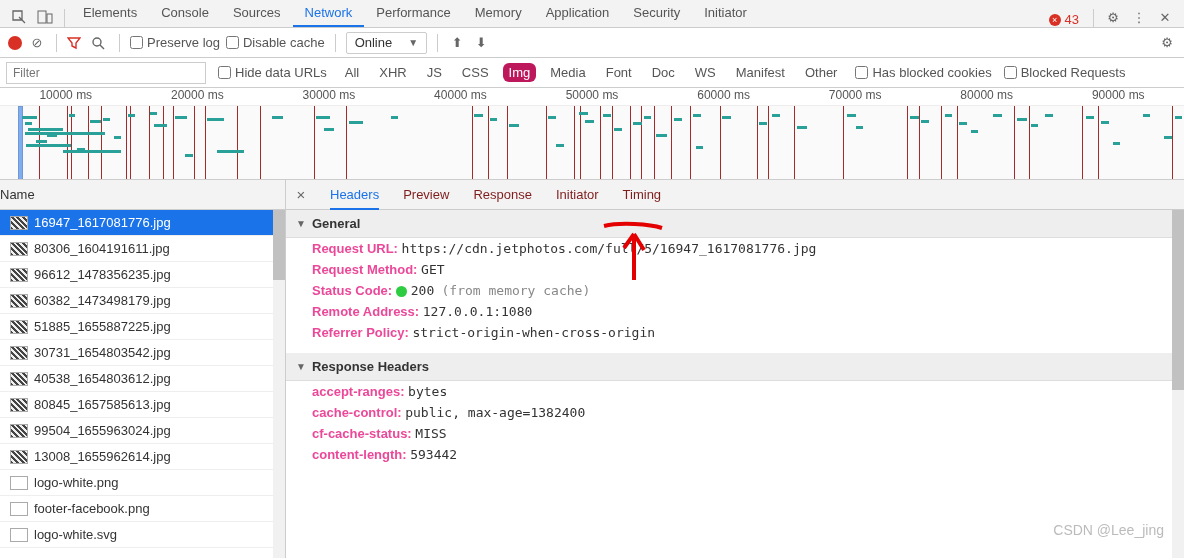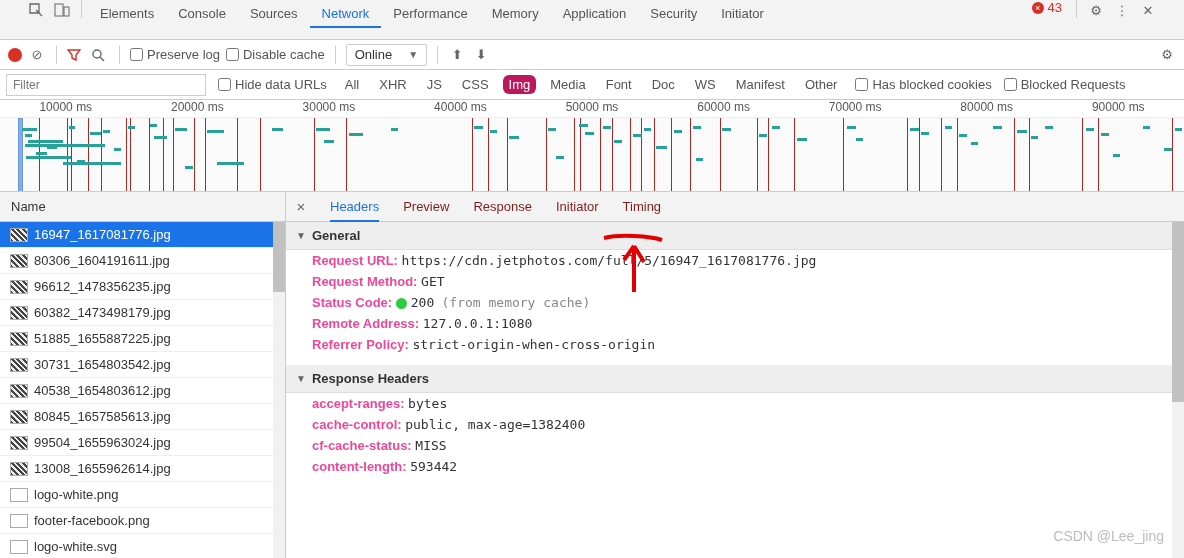--- a/index.html
+++ b/index.html
@@ -1,17 +1,17 @@
 <!DOCTYPE html>
 <html><head>
 <meta charset="utf-8">
 <style>
 * { margin: 0; padding: 0; box-sizing: border-box; font-family: -apple-system, "Segoe UI", Arial, sans-serif; }
 body { background: #fff; width: 1184px; height: 558px; overflow: hidden; font-size: 13px; color: #333; }
-.top-tabs { height: 40px; display: flex; align-items: flex-start; border-bottom: 1px solid #ccc; padding: 0 23px; background: #f3f3f3; }
+.top-tabs { height: 28px; display: flex; align-items: flex-end; border-bottom: 1px solid #ccc; padding: 0 6px; background: #f3f3f3; }
 .top-tabs .icon-btn { width: 20px; height: 20px; display: flex; align-items: center; justify-content: center; margin: 0 3px; color: #666; cursor: pointer; }
 .top-tabs .divider { width: 1px; height: 18px; background: #ccc; margin: 0 6px; }
 .top-tabs .tab { padding: 0 12px; height: 28px; line-height: 28px; color: #555; cursor: pointer; }
 .top-tabs .tab.active { color: #1a73e8; border-bottom: 2px solid #1a73e8; }
 .top-tabs .spacer { flex: 1; }
 .top-tabs .errcount { color: #d93025; margin-right: 8px; display: flex; align-items: center; gap: 4px; }
 .errdot { width: 12px; height: 12px; background: #d93025; border-radius: 50%; font-size: 9px; color: #fff; display: inline-flex; align-items: center; justify-content: center; }
 
 .toolbar { height: 30px; display: flex; align-items: center; border-bottom: 1px solid #ccc; padding: 0 8px; gap: 6px; }
 .rec-dot { width: 14px; height: 14px; border-radius: 50%; background: #d93025; }
@@ -31,21 +31,21 @@
 .ov-ticks { height: 18px; display: flex; color: #555; font-size: 12px; border-bottom: 1px solid #eee; background: #fff; }
 .ov-ticks span { flex: 1; text-align: center; }
 .ov-body { position: relative; height: 74px; }
 .ov-vline { position: absolute; top: 0; bottom: 0; width: 1px; background: #a52a2a; }
 .ov-seg { position: absolute; height: 3px; background: #2aa198; }
 .ov-cursor { position: absolute; top: 0; bottom: 0; left: 18px; width: 5px; background: #2b7de9; opacity: .6; border: 1px solid #1a57b8; }
 
 .main { display: flex; height: calc(558px - 28px - 30px - 30px - 92px); }
 
 .left { width: 286px; border-right: 1px solid #ccc; display: flex; flex-direction: column; position: relative; }
-.left-head { height: 30px; line-height: 30px; padding: 0 11px; border-bottom: 1px solid #ccc; font-size: 13px; color: #333; background: #f3f3f3; }
+.left-head { height: 30px; line-height: 30px; padding: 0 0; border-bottom: 1px solid #ccc; font-size: 13px; color: #333; background: #f3f3f3; }
 .req-list { overflow-y: auto; flex: 1; }
 .req-row { display: flex; align-items: center; gap: 6px; padding: 0 10px; height: 26px; border-bottom: 1px solid #eee; color: #333; cursor: pointer; }
 .req-row.sel { background: #1a73e8; color: #fff; }
 .req-row .thumb { width: 18px; height: 14px; border: 1px solid #aaa; background: repeating-linear-gradient(45deg,#444,#444 2px,#eee 2px,#eee 4px); flex-shrink: 0; }
 .req-row .thumb.blank { background: #fff; }
 .left-scroll { position: absolute; right: 0; top: 30px; bottom: 0; width: 12px; background: #f1f1f1; }
 .left-scroll .thumb { position: absolute; top: 0; width: 100%; height: 70px; background: #c1c1c1; }
 
 .right { flex: 1; display: flex; flex-direction: column; position: relative; }
 .det-tabs { height: 30px; display: flex; align-items: center; border-bottom: 1px solid #ccc; padding: 0 6px; gap: 20px; background: #f3f3f3; }
@@ -57,21 +57,21 @@
 .section-hd .tri { font-size: 10px; color: #666; }
 .kv { padding: 3px 10px 3px 26px; font-size: 13px; }
 .kv b { font-weight: bold; color: #ec4899; }
 .mono { font-family: Menlo, Consolas, monospace; color: #333; }
 .dim { color: #888; }
 .green-dot { width: 11px; height: 11px; background: #2ecc40; border-radius: 50%; display: inline-block; vertical-align: middle; margin-right: 4px; }
 .annot { position: absolute; pointer-events: none; }
 .annot path { stroke: #e40000; fill: none; }
 .right-scroll { position: absolute; right: 0; top: 30px; bottom: 0; width: 12px; background: #f1f1f1; }
 .right-scroll .thumb { position: absolute; top: 0; width: 100%; height: 180px; background: #c1c1c1; }
-.watermark { position: absolute; right: 20px; bottom: 14px; color: #bbb; font-size: 14px; }
+.watermark { position: absolute; right: 20px; bottom: 20px; color: #bbb; font-size: 14px; }
 svg { display: block; }
 </style>
 </head>
 <body>
 
 <div class="top-tabs">
   <span class="icon-btn">
       <svg width="16" height="16">
         <path d="M2 2h9v9H2z M8 8l6 6" stroke="#666" fill="none" stroke-width="1.3"></path>
       </svg>

